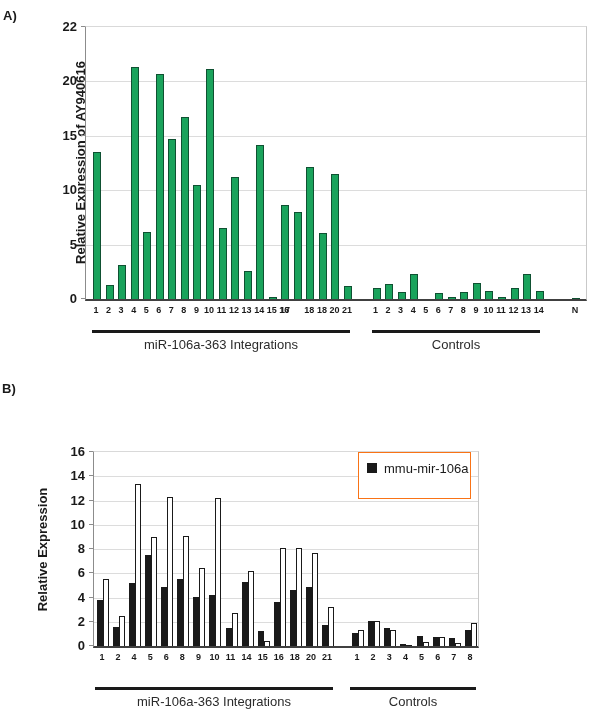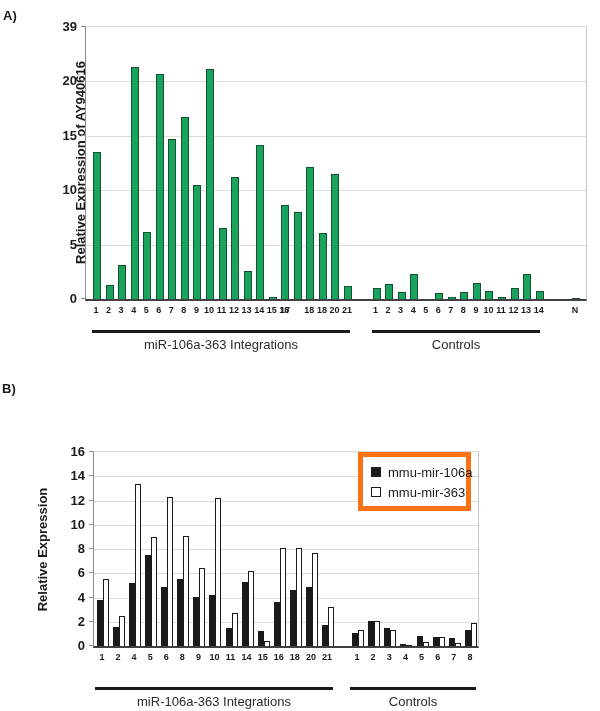--- a/index.html
+++ b/index.html
@@ -55,22 +55,22 @@
     position:absolute;height:3px;background:#1a1a1a;
   }
   .group-label{
     position:absolute;
     font-size:13px;color:#2b2b2b;
     text-align:center;
   }
   .legend{
     position:absolute;
     background:#ffffff;
-    border:5px solid #f97316;
-    padding:5px 8px 4px 8px;
+    border:1px solid #f97316;
+    padding:5px 8px 20px 8px;
     box-sizing:border-box;
   }
   .legend-row{
     display:flex;align-items:center;
     height:20px;
   }
   .legend-swatch{
     width:10px;height:10px;margin-right:7px;flex:0 0 auto;
     box-sizing:border-box;
   }
@@ -91,21 +91,21 @@
       <div class="ytick-label" style="left: 51px; top: 298px;">0</div>
       <div class="ytick-mark" style="left: 81px; top: 298px;"></div>
       <div class="ytick-label" style="left: 51px; top: 243.6px;">5</div>
       <div class="ytick-mark" style="left: 81px; top: 244px;"></div>
       <div class="ytick-label" style="left: 51px; top: 189.2px;">10</div>
       <div class="ytick-mark" style="left: 81px; top: 189px;"></div>
       <div class="ytick-label" style="left: 51px; top: 134.8px;">15</div>
       <div class="ytick-mark" style="left: 81px; top: 135px;"></div>
       <div class="ytick-label" style="left: 51px; top: 80.4px;">20</div>
       <div class="ytick-mark" style="left: 81px; top: 80px;"></div>
-      <div class="ytick-label" style="left: 51px; top: 26px;">39</div>
+      <div class="ytick-label" style="left: 51px; top: 26px;">22</div>
       <div class="ytick-mark" style="left: 81px; top: 26px;"></div>
     </div>
 
   <div id="chartA" class="plot" style="left:85px;top:26px;width:500px;height:272px;">
       <div class="gridline" style="top: 218px;"></div>
       <div class="gridline" style="top: 163px;"></div>
       <div class="gridline" style="top: 109px;"></div>
       <div class="gridline" style="top: 54px;"></div>
       <div class="bar" style="left: 7px; width: 8px; height: 147px; top: 125px; background: rgb(26, 163, 92); border-top: 1px solid rgb(15, 81, 50); border-right: 1px solid rgb(15, 81, 50); border-bottom: none; border-left: 1px solid rgb(15, 81, 50); border-image: initial;"></div>
       <div class="bar" style="left: 20px; width: 8px; height: 14px; top: 258px; background: rgb(26, 163, 92); border-top: 1px solid rgb(15, 81, 50); border-right: 1px solid rgb(15, 81, 50); border-bottom: none; border-left: 1px solid rgb(15, 81, 50); border-image: initial;"></div>
@@ -294,24 +294,20 @@
       <div class="xtick-label" style="left: 437.7px; top: 652px;">6</div>
       <div class="xtick-label" style="left: 453.84px; top: 652px;">7</div>
       <div class="xtick-label" style="left: 469.98px; top: 652px;">8</div>
     </div>
 
   <div class="legend" style="left:358px;top:452px;width:113px;">
     <div class="legend-row">
       <span class="legend-swatch" style="background:#1a1a1a;"></span>
       <span class="legend-text">mmu-mir-106a</span>
     </div>
-    <div class="legend-row">
-      <span class="legend-swatch" style="background:#ffffff;border:1.5px solid #1a1a1a;"></span>
-      <span class="legend-text">mmu-mir-363</span>
-    </div>
   </div>
 
   <div class="group-line" style="left:95px;top:687px;width:238px;"></div>
   <div class="group-label" style="left:95px;top:694px;width:238px;">miR-106a-363 Integrations</div>
 
   <div class="group-line" style="left:350px;top:687px;width:126px;"></div>
   <div class="group-label" style="left:350px;top:694px;width:126px;">Controls</div>
 
 </div>
 

